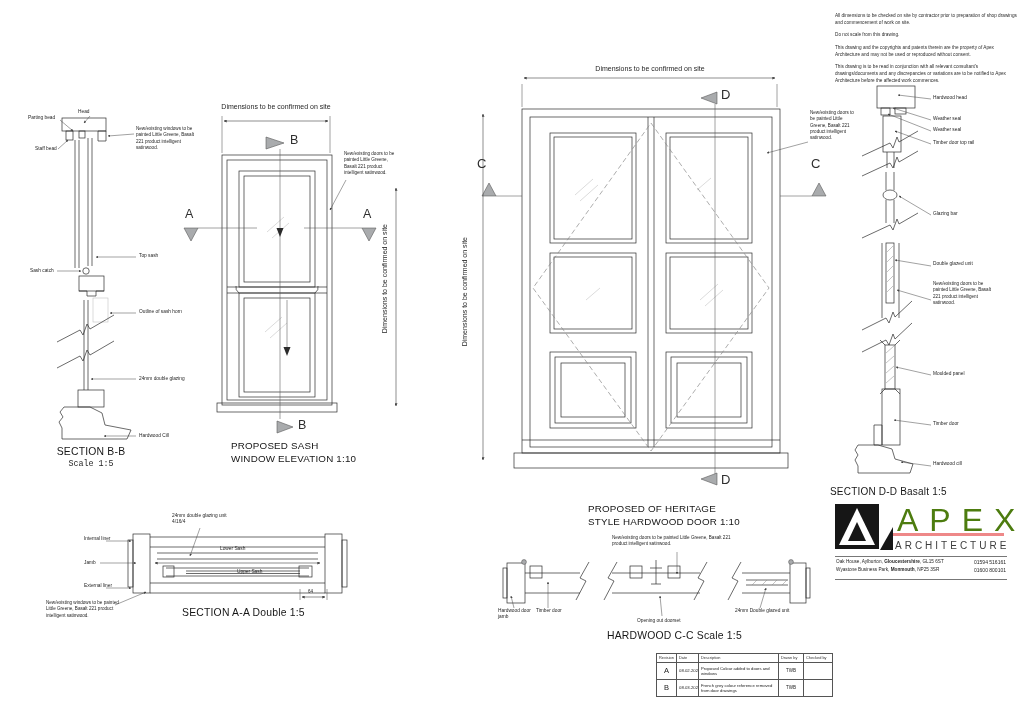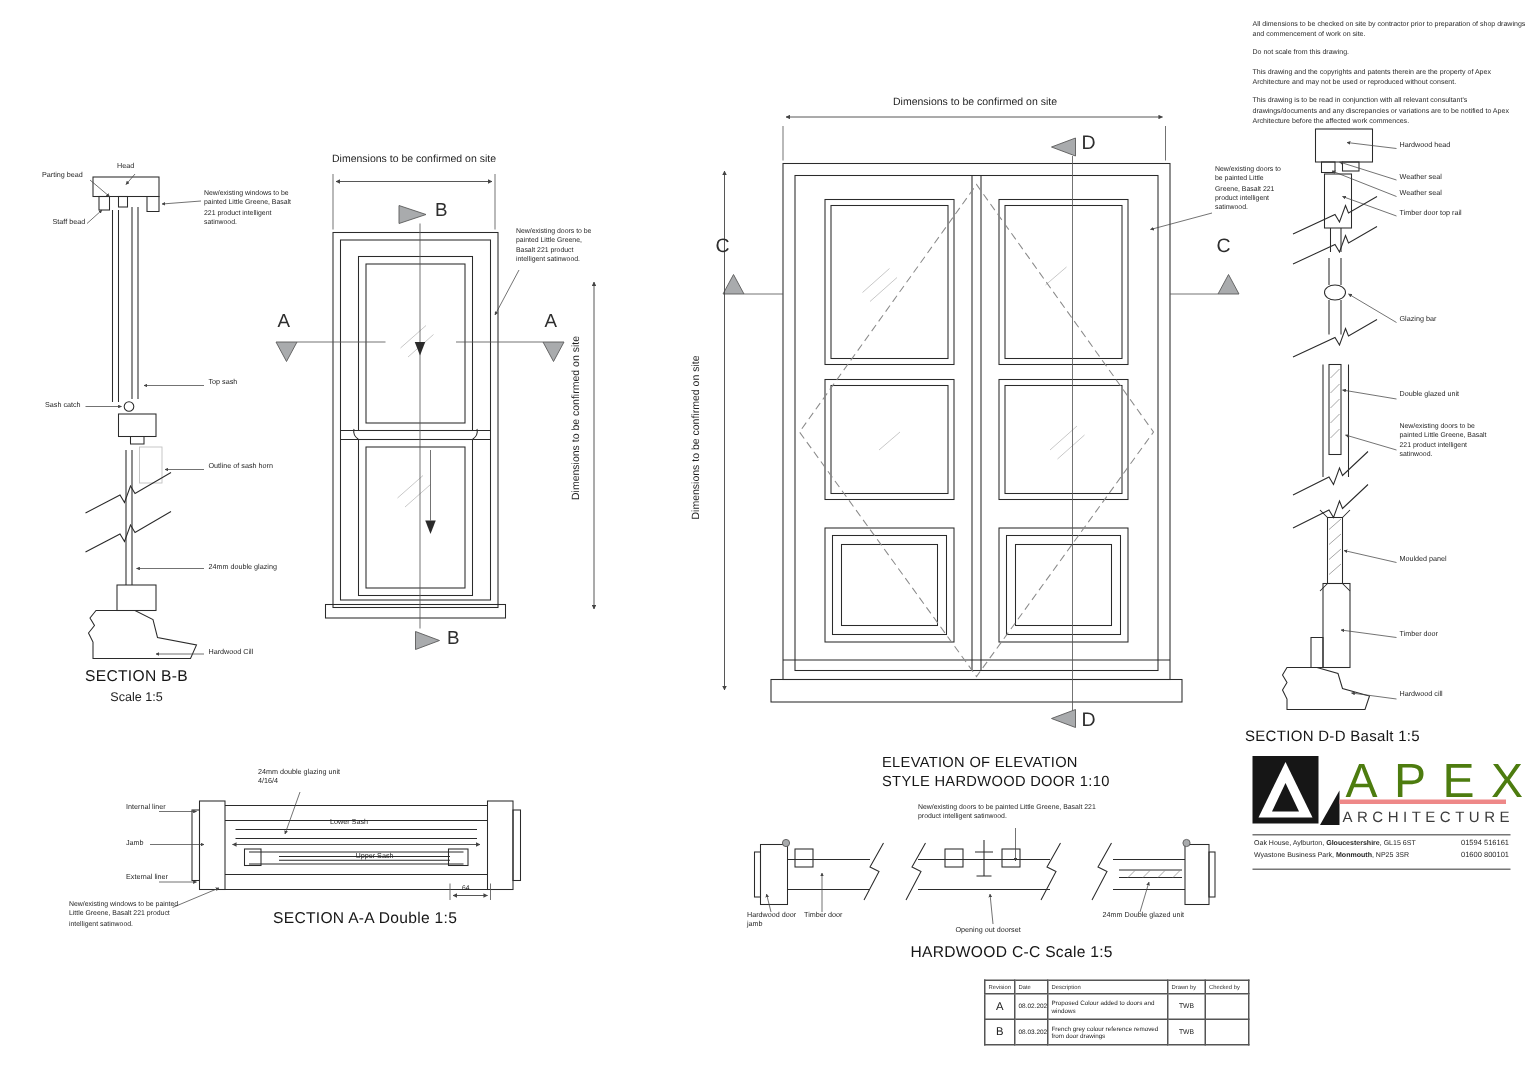--- a/index.html
+++ b/index.html
@@ -245,39 +245,43 @@
   <div class="lbl" style="left:78px;top:109px;">Head</div>
   <div class="lbl" style="left:28px;top:115px;width:34px;">Parting bead</div>
   <div class="lbl" style="left:35px;top:146px;">Staff bead</div>
   <div class="note" style="left:136px;top:126px;width:58px;">New/existing windows to be painted Little Greene, Basalt 221 product intelligent satinwood.</div>
   <div class="lbl" style="left:30px;top:268px;">Sash catch</div>
   <div class="lbl" style="left:139px;top:253px;">Top sash</div>
   <div class="lbl" style="left:139px;top:309px;white-space:nowrap;">Outline of sash horn</div>
   <div class="lbl" style="left:139px;top:376px;white-space:nowrap;">24mm double glazing</div>
   <div class="lbl" style="left:139px;top:433px;">Hardwood Cill</div>
   <div class="sec-title ctr" style="left:50px;top:445px;width:82px;">SECTION B-B</div>
-  <div class="lbl ctr" style="left:50px;top:459px;width:82px;font-size:8.4px;">Scale 1:5</div>
+  <div class="lbl ctr" style="left:50px;top:459px;width:82px;font-size:8.4px;font-family:Liberation Mono, monospace;">Scale 1:5</div>
 
   <div class="dimtext" style="left:216px;top:103px;width:120px;">Dimensions to be confirmed on site</div>
   <div class="marker" style="left:290px;top:133px;">B</div>
   <div class="marker" style="left:298px;top:418px;">B</div>
   <div class="marker" style="left:185px;top:207px;">A</div>
   <div class="marker" style="left:363px;top:207px;">A</div>
   <div class="note" style="left:344px;top:151px;width:56px;">New/existing doors to be painted Little Greene, Basalt 221 product intelligent satinwood.</div>
   <div class="vtext" style="left:381px;top:224px;">Dimensions to be confirmed on site</div>
+  <div class="sec-title" style="left:231px;top:440px;font-size:9.8px;">
+    <div>PROPOSED SASH</div>
+    <div>WINDOW ELEVATION 1:10</div>
+  </div>
 
   <div class="dimtext" style="left:585px;top:65px;width:130px;">Dimensions to be confirmed on site</div>
   <div class="marker" style="left:721px;top:87px;font-size:13px;">D</div>
   <div class="marker" style="left:721px;top:472px;font-size:13px;">D</div>
   <div class="marker" style="left:477px;top:156px;font-size:13px;">C</div>
   <div class="marker" style="left:811px;top:156px;font-size:13px;">C</div>
   <div class="vtext" style="left:461px;top:237px;">Dimensions to be confirmed on site</div>
   <div class="note" style="left:810px;top:110px;width:48px;">New/existing doors to be painted Little Greene, Basalt 221 product intelligent satinwood.</div>
   <div class="sec-title" style="left:588px;top:503px;font-size:9.8px;">
-    <div>ELEVATION OF ELEVATION</div>
+    <div>PROPOSED OF HERITAGE</div>
     <div>STYLE HARDWOOD DOOR 1:10</div>
   </div>
 
   <div class="lbl" style="left:933px;top:95px;">Hardwood head</div>
   <div class="lbl" style="left:933px;top:116px;">Weather seal</div>
   <div class="lbl" style="left:933px;top:127px;">Weather seal</div>
   <div class="lbl" style="left:933px;top:140px;">Timber door top rail</div>
   <div class="lbl" style="left:933px;top:211px;">Glazing bar</div>
   <div class="lbl" style="left:933px;top:261px;">Double glazed unit</div>
   <div class="note" style="left:933px;top:281px;width:62px;">New/existing doors to be painted Little Greene, Basalt 221 product intelligent satinwood.</div>

